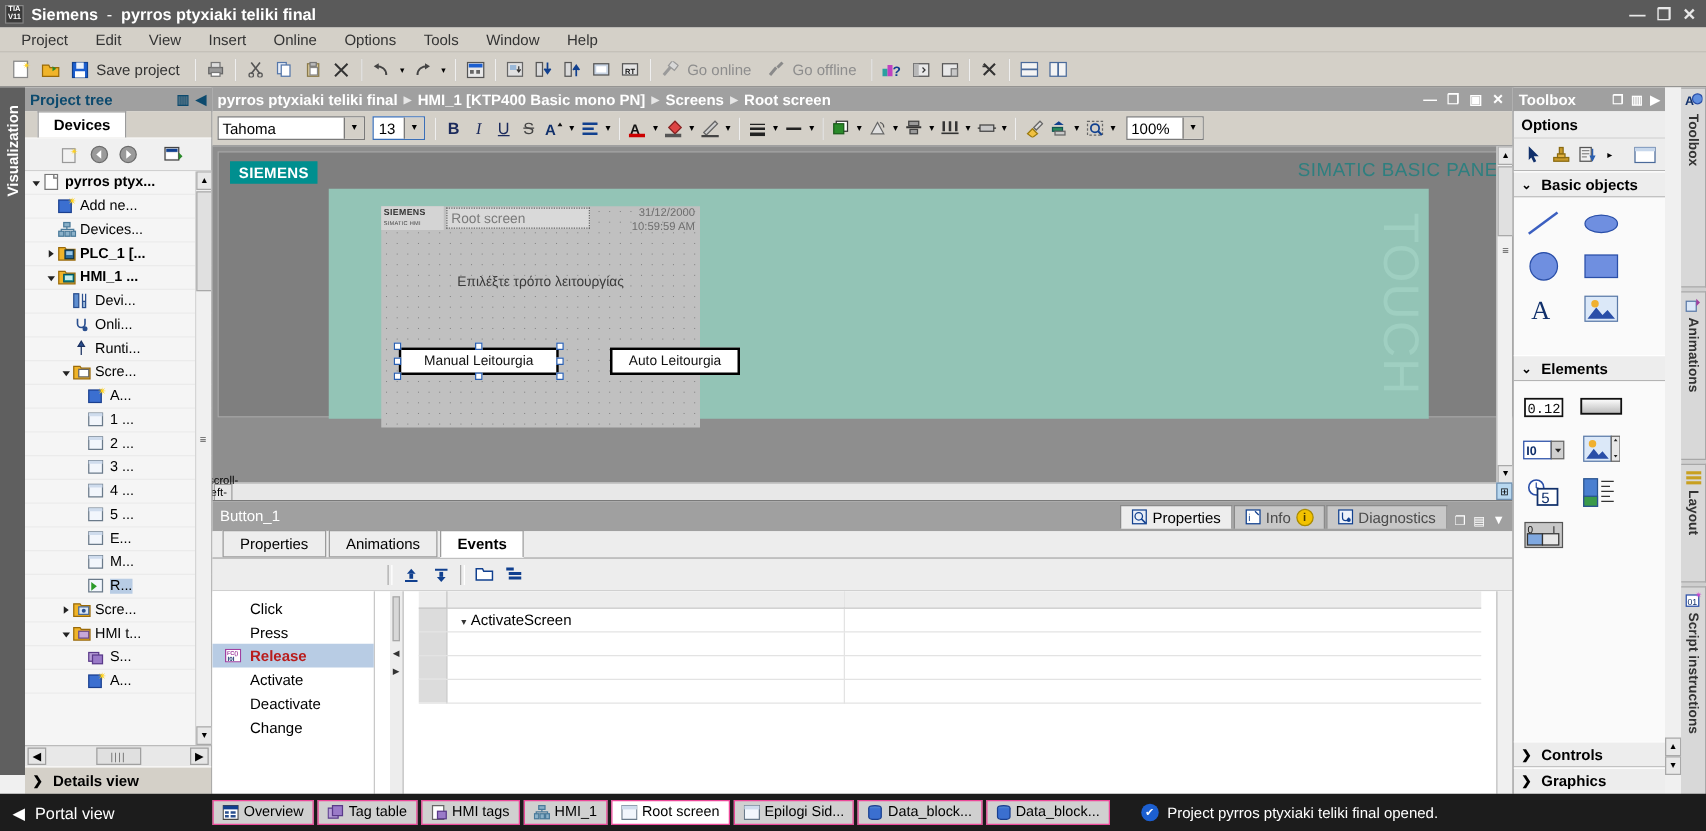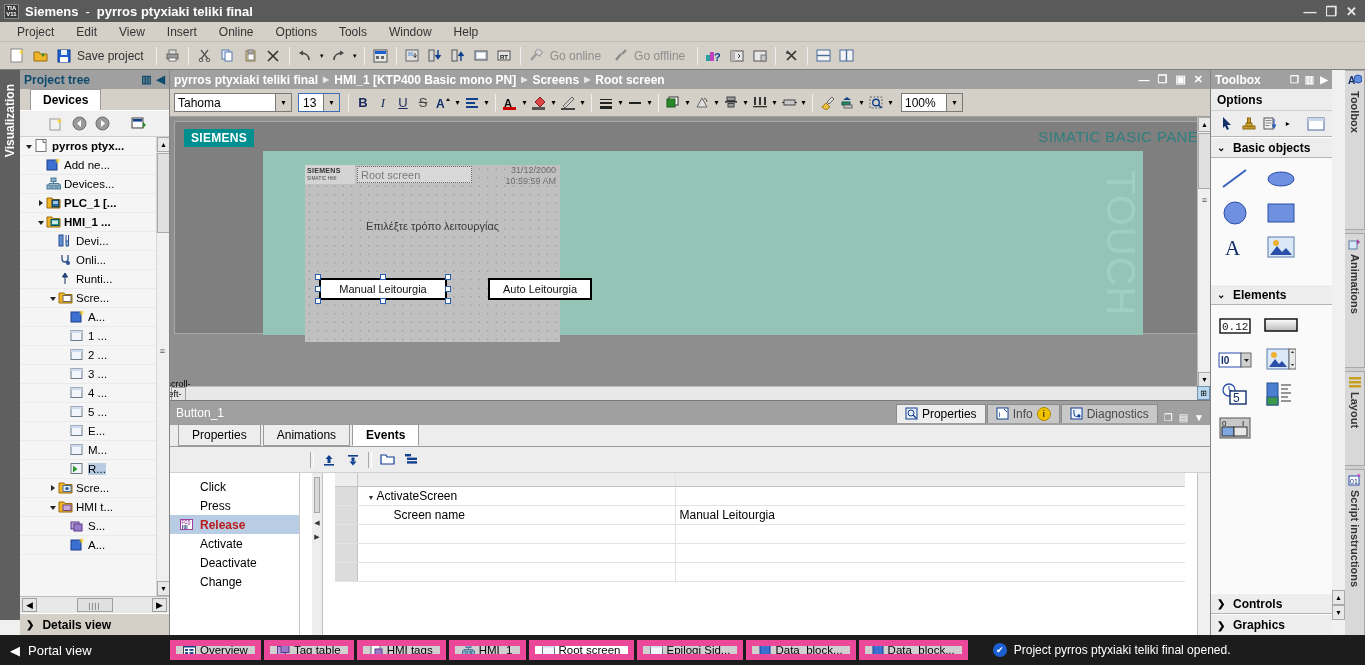--- a/index.html
+++ b/index.html
@@ -268,21 +268,21 @@
              border-left: none; margin-bottom: 3px; display: flex; flex-direction: column;
              align-items: center; padding: 3px 0; }
   .vt-item .lbl { writing-mode: vertical-rl; font-size: 11px; color: #333; font-weight: bold;
                   margin-top: 3px; white-space: nowrap; }
 
   
   .statusbar { position: absolute; left: 0; right: 0; bottom: 0; height: 30px;
                background: #1c1c1c; display: flex; align-items: center; padding-left: 10px; }
   .portal-view { color: #fff; font-size: 13px; display: flex; align-items: center; gap: 8px;
                  width: 160px; }
-  .sb-tab { height: 20px; background: #d0d0d0; border: 6px solid #ec4899; display: flex;
+  .sb-tab { height: 20px; background: #d0d0d0; border: 1px solid #ec4899; display: flex;
             align-items: center; gap: 4px; padding: 0 7px; font-size: 11.5px; margin-right: 3px;
             max-width: 112px; overflow: hidden; white-space: nowrap; }
   .sb-tab.act { background: #fff; }
   .sb-msg { display: flex; align-items: center; gap: 7px; color: #fff; font-size: 12px;
             margin-left: 22px; }
   .chk { width: 14px; height: 14px; border-radius: 50%; background: #1c5fd0; color: #fff;
          font-size: 9px; display:flex;align-items:center;justify-content:center; }
   .tri-right { width:0;height:0;border-left:4px solid #222;border-top:3px solid transparent;border-bottom:3px solid transparent;display:inline-block;}
   .tri-down { width:0;height:0;border-top:4px solid #222;border-left:3px solid transparent;border-right:3px solid transparent;display:inline-block;}
 </style>
@@ -1075,25 +1075,20 @@
                   <td class="c1"></td>
                   <td></td>
                 </tr>
                 <tr>
                   <td class="gut"></td>
                   <td class="c1 ind1"><span class="tri">▼</span><span>ActivateScreen</span></td>
                   <td><span></span></td>
                 </tr>
                 <tr>
                   <td class="gut"></td>
-                  <td class="c1 ind2"><span>Screen name</span></td>
-                  <td><span>Manual Leitourgia</span></td>
-                </tr>
-                <tr>
-                  <td class="gut"></td>
                   <td class="c1 ind1"><span></span></td>
                   <td><span></span></td>
                 </tr>
                 <tr>
                   <td class="gut"></td>
                   <td class="c1 ind1"><span></span></td>
                   <td><span></span></td>
                 </tr>
                 <tr>
                   <td class="gut"></td>

